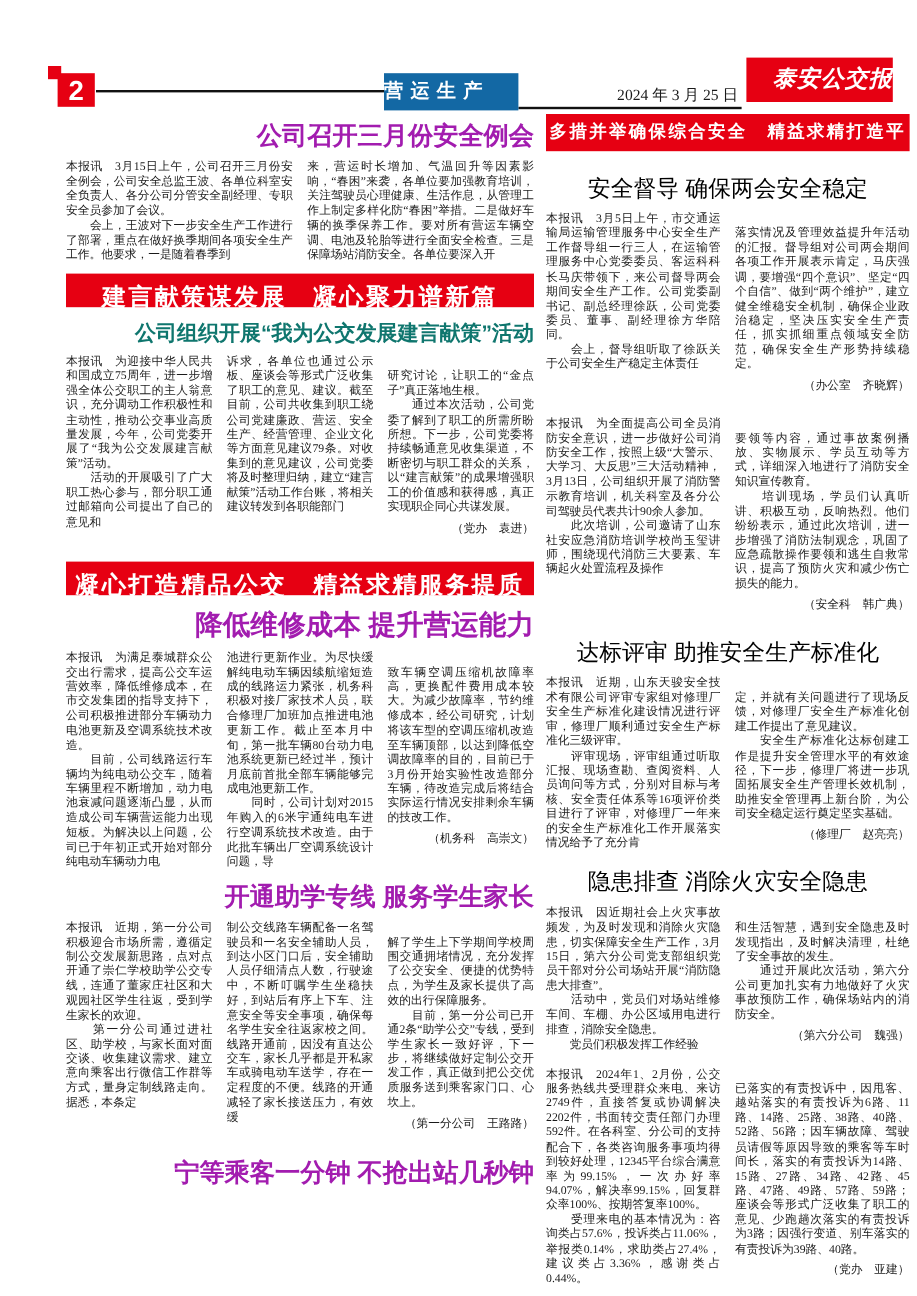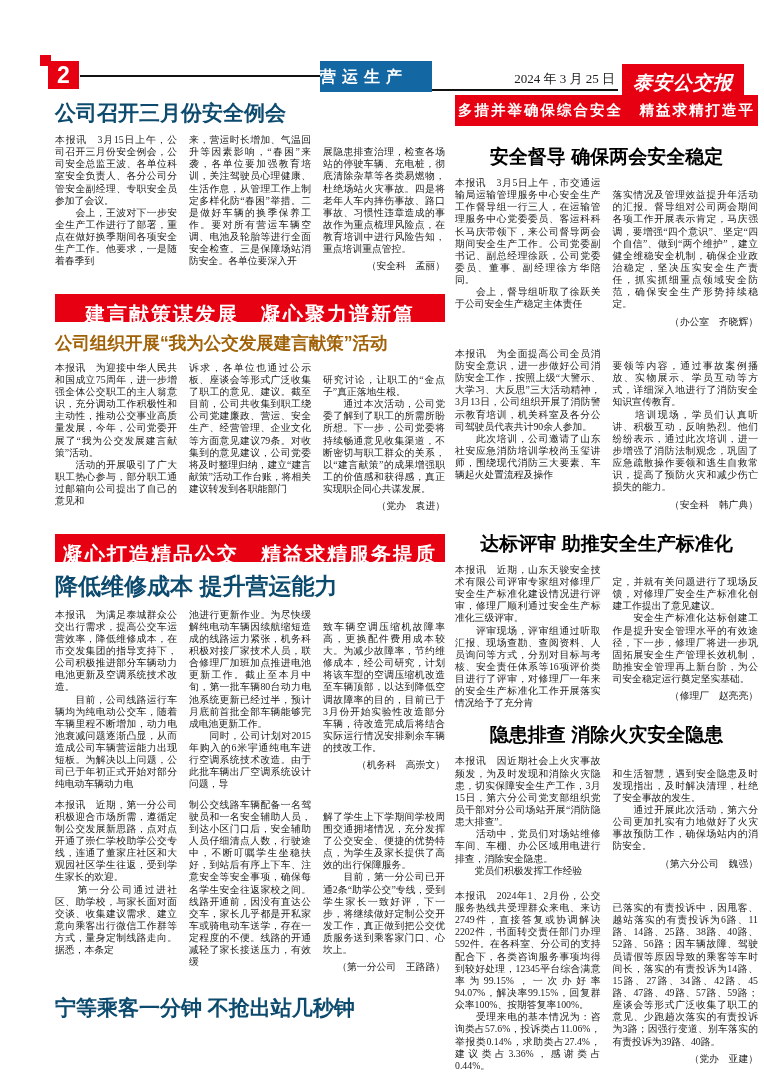--- a/index.html
+++ b/index.html
@@ -8,33 +8,33 @@
   
   .corner-sq{position:absolute;left:40px;top:55px;width:11px;height:11px;background:#e60012;}
   .pagenum{position:absolute;left:48px;top:61px;width:31px;height:28px;background:#e60012;color:#fff;
            font-family:"Liberation Sans",sans-serif;font-weight:bold;font-size:23px;line-height:28px;text-align:center;}
   .rule-a{position:absolute;left:80px;top:75px;width:240px;height:2px;background:#111;}
   .rule-b{position:absolute;left:432px;top:89px;width:186px;height:2px;background:#111;}
   .section-banner{position:absolute;left:320px;top:61px;width:112px;height:31px;background:#1368a4;color:#fff;
            font-family:"Liberation Sans",sans-serif;font-weight:bold;font-size:16px;line-height:31px;
            text-align:left;letter-spacing:6px;}
   .date{position:absolute;left:470px;top:70px;width:145px;text-align:right;font-size:13px;}
-  .masthead{position:absolute;left:622px;top:64px;width:122px;height:37px;background:#e60012;color:#fff;
+  .masthead{position:absolute;left:622px;top:48px;width:122px;height:37px;background:#e60012;color:#fff;
            font-family:"Liberation Serif",serif;font-style:italic;font-weight:bold;font-size:19px;line-height:37px;
-           text-align:center;transform:none;letter-spacing:1px;}
+           text-align:right;transform:none;letter-spacing:1px;}
   
   .left-col{position:absolute;left:55px;top:97px;width:390px;}
   .right-col{position:absolute;left:455px;top:95px;width:303px;}
   .art{margin-bottom:8px;}
-  .t-black{font-family:"Liberation Sans",sans-serif;font-weight:bold;text-align:left;
-           font-size:21px;margin:2px 0 7px;color:#0c4a6e;}
+  .t-black{font-family:"Liberation Sans",sans-serif;font-weight:bold;text-align:right;
+           font-size:21px;margin:2px 0 7px;color:#a21caf;}
   .t-big{font-size:23px;}
-  .t-red{font-family:"Liberation Sans",sans-serif;font-weight:bold;text-align:left;
-           font-size:17.5px;margin:4px 0 7px;color:#a16207;}
-  .t-right{font-family:"Liberation Sans",sans-serif;font-weight:bold;text-align:center;
+  .t-red{font-family:"Liberation Sans",sans-serif;font-weight:bold;text-align:right;
+           font-size:17.5px;margin:4px 0 7px;color:#0f766e;}
+  .t-right{font-family:"Liberation Sans",sans-serif;font-weight:normal;text-align:center;
            font-size:19px;margin:4px 0 7px;color:#000;}
   .cols{display:flex;gap:12px;}
   .c{flex:1;font-size:9.8px;line-height:1.24;text-align:justify;white-space:pre-line;}
   .sig{text-align:right;font-size:9.8px;margin-top:5px;}
   .red-banner{background:#e60012;color:#fff;font-family:"Liberation Sans",sans-serif;font-weight:bold;
            text-align:center;letter-spacing:2px;}
   .rb-left{height:28px;line-height:40px;font-size:20px;margin:9px 0 9px;}
   .rb-right{height:31px;line-height:31px;font-size:14.5px;margin:0 0 18px;}
 </style>
 </head>
@@ -51,24 +51,20 @@
   <div class="masthead">泰安公交报</div>
 
   <div class="left-col">
 
     <div class="art">
       <div class="t-black">公司召开三月份安全例会</div>
       <div class="cols">
         <div class="c">本报讯　3月15日上午，公司召开三月份安全例会，公司安全总监王波、各单位科室安全负责人、各分公司分管安全副经理、专职安全员参加了会议。
 　　会上，王波对下一步安全生产工作进行了部署，重点在做好换季期间各项安全生产工作。他要求，一是随着春季到</div>
         <div class="c">来，营运时长增加、气温回升等因素影响，“春困”来袭，各单位要加强教育培训，关注驾驶员心理健康、生活作息，从管理工作上制定多样化防“春困”举措。二是做好车辆的换季保养工作。要对所有营运车辆空调、电池及轮胎等进行全面安全检查。三是保障场站消防安全。各单位要深入开</div>
-        <div class="c">
-          <span>展隐患排查治理，检查各场站的停驶车辆、充电桩，彻底清除杂草等各类易燃物，杜绝场站火灾事故。四是将老年人车内摔伤事故、路口事故、习惯性违章造成的事故作为重点梳理风险点，在教育培训中进行风险告知，重点培训重点管控。</span>
-          <div class="sig">（安全科　孟丽）</div>
-        </div>
       </div>
     </div>
 
     <div class="red-banner rb-left">建言献策谋发展　凝心聚力谱新篇</div>
 
     <div class="art">
       <div class="t-red">公司组织开展“我为公交发展建言献策”活动</div>
       <div class="cols">
         <div class="c">本报讯　为迎接中华人民共和国成立75周年，进一步增强全体公交职工的主人翁意识，充分调动工作积极性和主动性，推动公交事业高质量发展，今年，公司党委开展了“我为公交发展建言献策”活动。
 　　活动的开展吸引了广大职工热心参与，部分职工通过邮箱向公司提出了自己的意见和</div>
@@ -91,20 +87,21 @@
         <div class="c">池进行更新作业。为尽快缓解纯电动车辆因续航缩短造成的线路运力紧张，机务科积极对接厂家技术人员，联合修理厂加班加点推进电池更新工作。截止至本月中旬，第一批车辆80台动力电池系统更新已经过半，预计月底前首批全部车辆能够完成电池更新工作。
 　　同时，公司计划对2015年购入的6米宇通纯电车进行空调系统技术改造。由于此批车辆出厂空调系统设计问题，导</div>
         <div class="c">
           <span>致车辆空调压缩机故障率高，更换配件费用成本较大。为减少故障率，节约维修成本，经公司研究，计划将该车型的空调压缩机改造至车辆顶部，以达到降低空调故障率的目的，目前已于3月份开始实验性改造部分车辆，待改造完成后将结合实际运行情况安排剩余车辆的技改工作。</span>
           <div class="sig">（机务科　高崇文）</div>
         </div>
       </div>
     </div>
 
     <div class="art">
+      <div class="t-black">开通助学专线 服务学生家长</div>
       <div class="cols">
         <div class="c">本报讯　近期，第一分公司积极迎合市场所需，遵循定制公交发展新思路，点对点开通了崇仁学校助学公交专线，连通了董家庄社区和大观园社区学生往返，受到学生家长的欢迎。
 　　第一分公司通过进社区、助学校，与家长面对面交谈、收集建议需求、建立意向乘客出行微信工作群等方式，量身定制线路走向。据悉，本条定</div>
         <div class="c">制公交线路车辆配备一名驾驶员和一名安全辅助人员，到达小区门口后，安全辅助人员仔细清点人数，行驶途中，不断叮嘱学生坐稳扶好，到站后有序上下车、注意安全等安全事项，确保每名学生安全往返家校之间。线路开通前，因没有直达公交车，家长几乎都是开私家车或骑电动车送学，存在一定程度的不便。线路的开通减轻了家长接送压力，有效缓</div>
         <div class="c">
           <span>解了学生上下学期间学校周围交通拥堵情况，充分发挥了公交安全、便捷的优势特点，为学生及家长提供了高效的出行保障服务。
 　　目前，第一分公司已开通2条“助学公交”专线，受到学生家长一致好评，下一步，将继续做好定制公交开发工作，真正做到把公交优质服务送到乘客家门口、心坎上。</span>
           <div class="sig">（第一分公司　王路路）</div>
         </div>
       </div>

